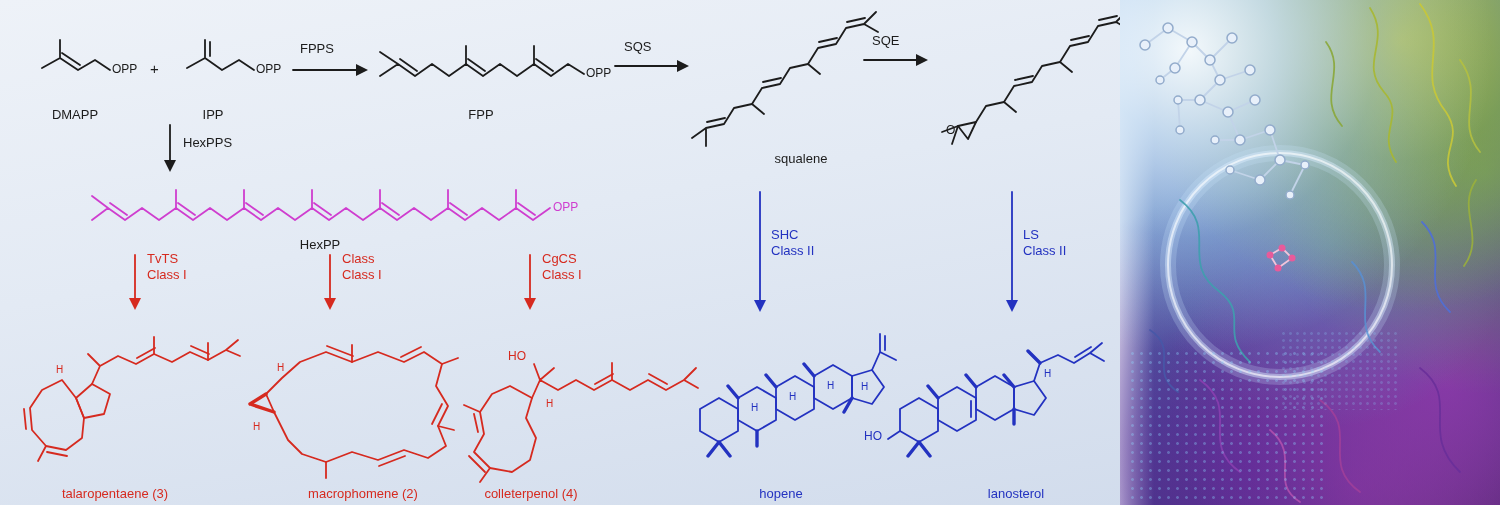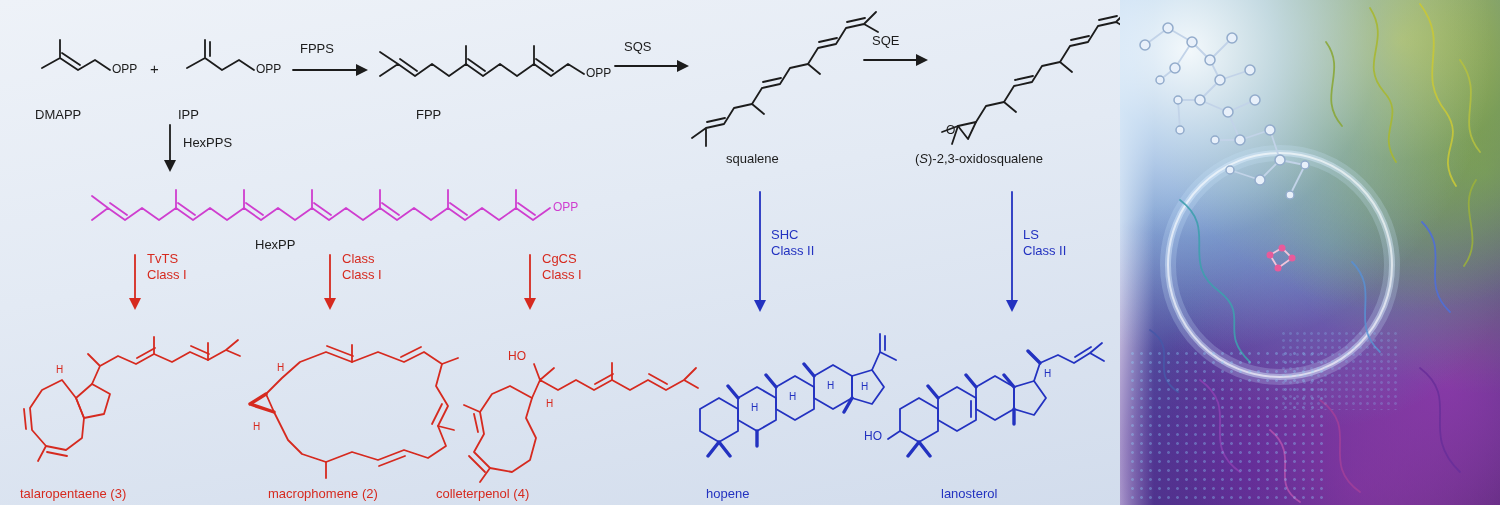--- a/index.html
+++ b/index.html
@@ -5,21 +5,21 @@
   html,body{margin:0;padding:0;background:#dfe6f1;}
   .canvas{position:relative;width:1500px;height:505px;overflow:hidden;
     background:linear-gradient(170deg,#eef2f8 0%,#e3eaf4 40%,#cfdaeb 100%);
     font-family:"Liberation Sans",sans-serif;}
   svg.layer{position:absolute;left:0;top:0;}
   svg path{fill:none;stroke-width:1.8;stroke-linecap:round;stroke-linejoin:round}
   g.k path{stroke:#1c1c1c} g.m path{stroke:#cf3ecf} g.r path{stroke:#d62a1f} g.b path{stroke:#2332c0}
   svg path.bold{stroke-width:3.4}
   .hk{fill:#1c1c1c}.hr{fill:#d62a1f}.hb{fill:#2332c0}
   .lbl{position:absolute;font-size:13px;color:#1c1c1c;white-space:nowrap;line-height:1.15}
-  .c{text-align:left}
+  .c{text-align:center}
   .small{font-size:12px}
   .tiny{font-size:10px}
   .red{color:#d62a1f}.blue{color:#2332c0}.mag{color:#cf3ecf}
   .it{font-style:italic}
   .plus{font-size:15px}
   .protein{position:absolute;left:1120px;top:0;width:380px;height:505px;overflow:hidden;
     background:
       radial-gradient(circle at 18% 10%, rgba(248,252,255,.95) 0%, rgba(208,228,246,.8) 16%, rgba(165,198,236,.4) 34%, rgba(0,0,0,0) 55%),
       radial-gradient(circle at 74% 8%, rgba(188,198,58,.85) 0%, rgba(140,170,50,.55) 22%, rgba(0,0,0,0) 50%),
       radial-gradient(circle at 96% 34%, rgba(120,182,92,.6) 0%, rgba(0,0,0,0) 45%),
@@ -164,21 +164,20 @@
   <div class="lbl small" style="left:112px;top:63px">OPP</div>
   <div class="lbl plus" style="left:150px;top:60px">+</div>
   <div class="lbl c" style="left:178px;top:108px;width:70px">IPP</div>
   <div class="lbl small" style="left:256px;top:63px">OPP</div>
   <div class="lbl" style="left:300px;top:42px">FPPS</div>
   <div class="lbl c" style="left:416px;top:108px;width:130px">FPP</div>
   <div class="lbl small" style="left:586px;top:67px">OPP</div>
   <div class="lbl" style="left:624px;top:40px">SQS</div>
   <div class="lbl c" style="left:726px;top:152px;width:150px">squalene</div>
   <div class="lbl" style="left:872px;top:34px">SQE</div>
-  <div class="lbl c" style="left:915px;top:152px;width:205px"><span>(</span><span class="it">S</span><span>)-2,3-oxidosqualene</span></div>
   <div class="lbl small" style="left:946px;top:124px">O</div>
   <div class="lbl" style="left:183px;top:136px">HexPPS</div>
   <div class="lbl small mag" style="left:553px;top:201px">OPP</div>
   <div class="lbl c" style="left:255px;top:238px;width:130px">HexPP</div>
 
   <div class="lbl red" style="left:147px;top:252px">TvTS</div>
   <div class="lbl red" style="left:147px;top:268px">Class I</div>
   <div class="lbl red" style="left:342px;top:252px">Class</div>
   <div class="lbl red" style="left:342px;top:268px">Class I</div>
   <div class="lbl red" style="left:542px;top:252px">CgCS</div>

